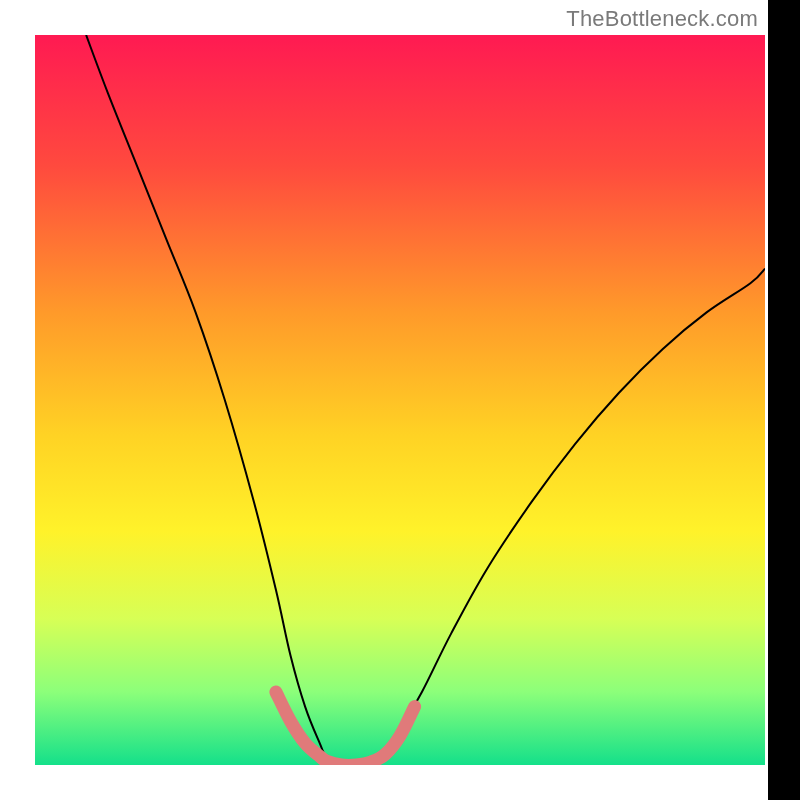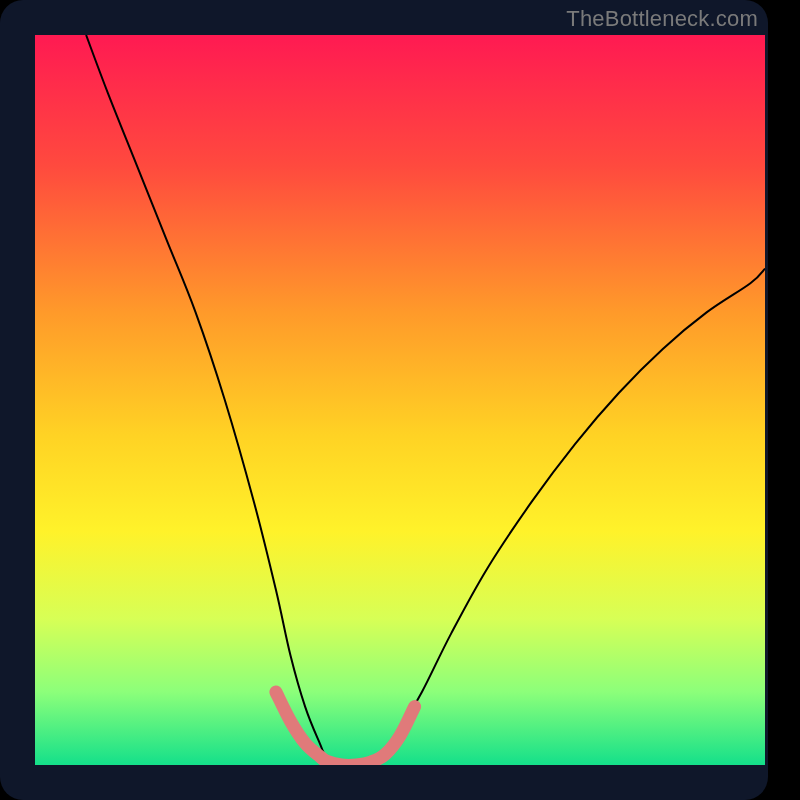--- a/index.html
+++ b/index.html
@@ -10,22 +10,21 @@
     background: #000;
     overflow: hidden;
     font-family: Arial, Helvetica, sans-serif;
   }
   .frame {
     position: absolute;
     top: 0;
     left: 0;
     width: 768px;
     height: 800px;
-    background: #0f172a;
-    border-radius: 23px;
+    background: #ffffff;
   }
   .watermark {
     position: absolute;
     top: 6px;
     right: 10px;
     color: #7a7a7a;
     font-size: 22px;
     font-weight: 400;
     letter-spacing: 0.2px;
     z-index: 20;

